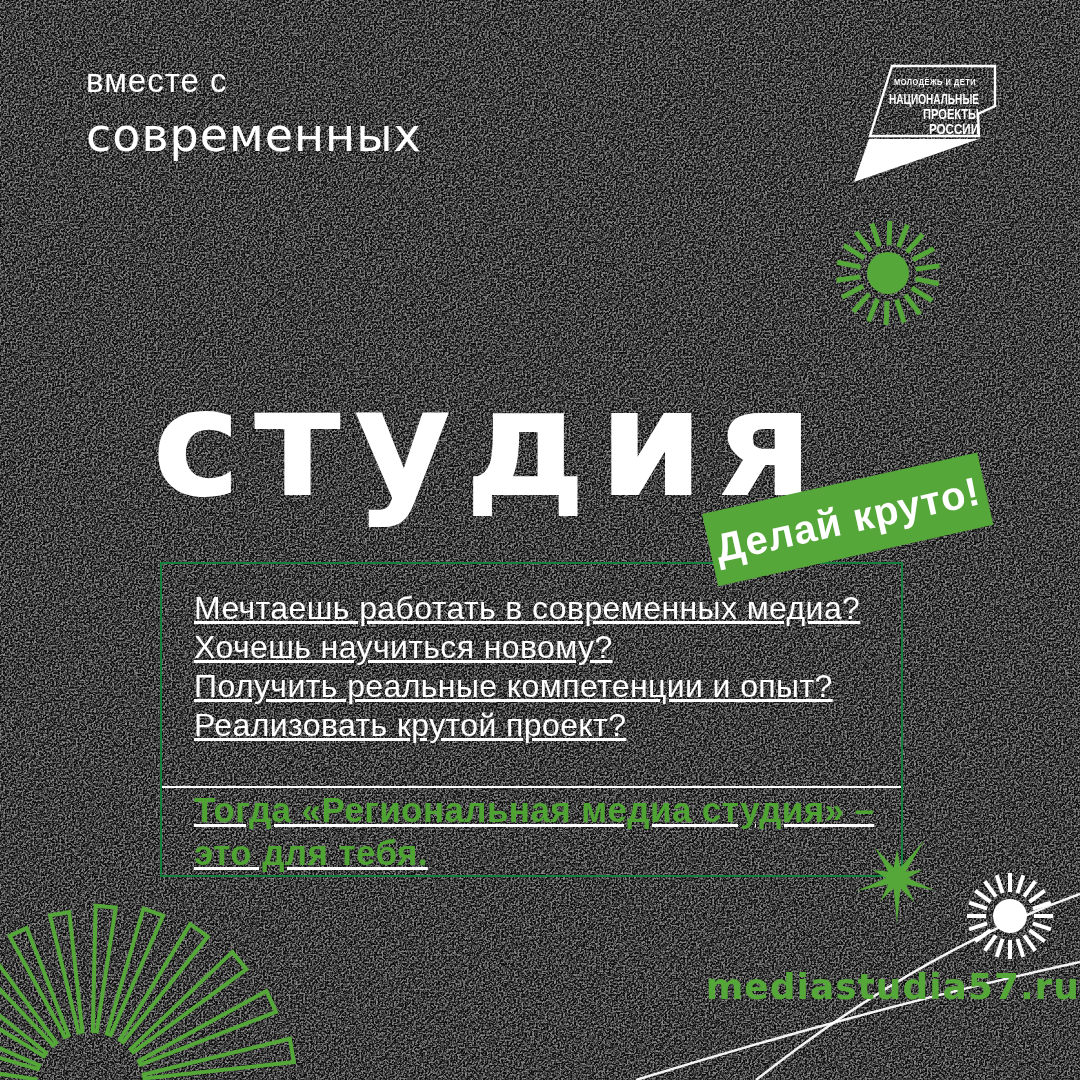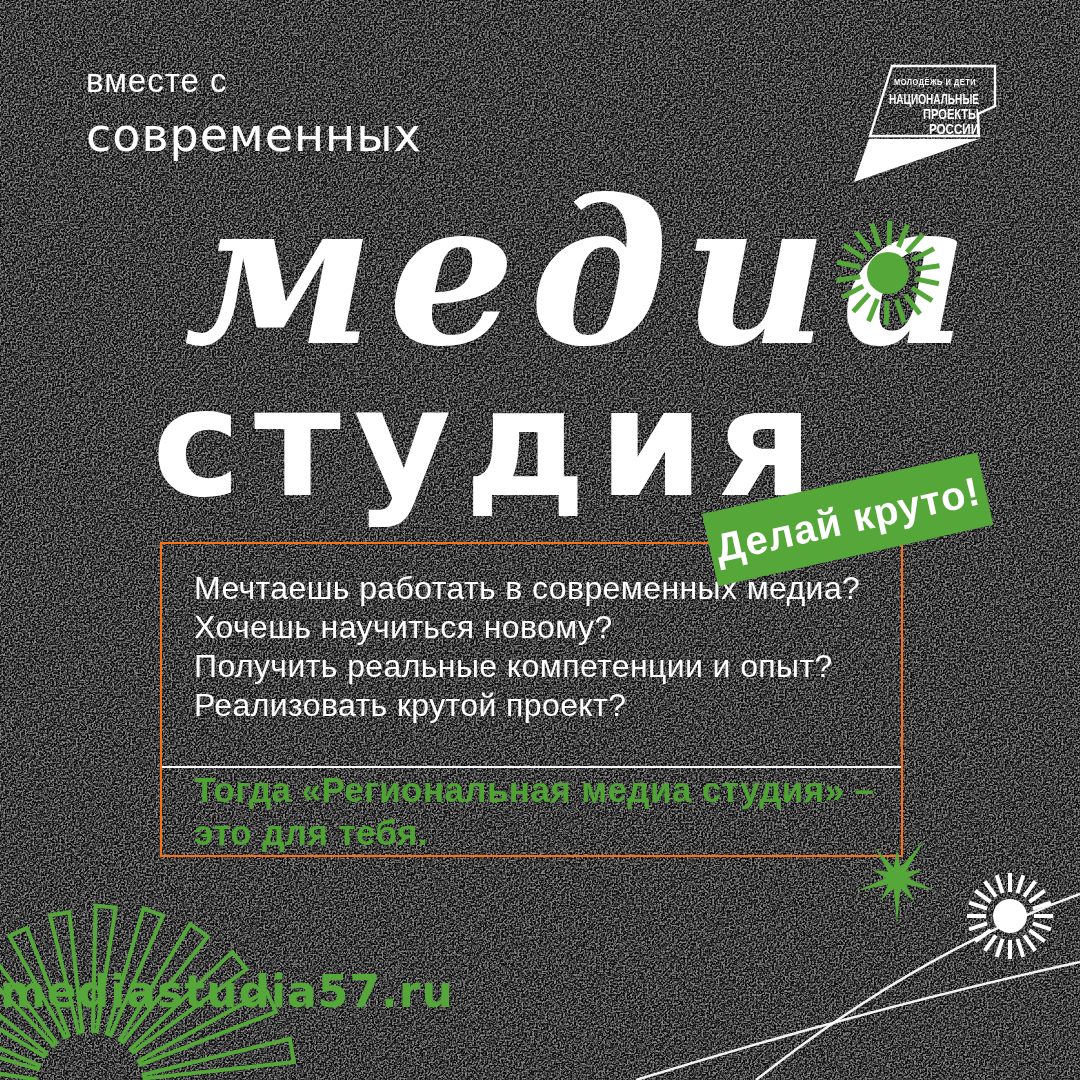--- a/index.html
+++ b/index.html
@@ -36,32 +36,32 @@
   
   .badge{
     position:absolute;left:702px;top:514px;width:282px;height:74px;z-index:6;
     background:#56a73a;transform:rotate(-12.6deg);transform-origin:0 0;
     display:flex;align-items:center;justify-content:center;
   }
   .badge span{font-size:40px;font-weight:bold;color:#fff;letter-spacing:1px;white-space:nowrap;}
 
   
   .info-box{
-    position:absolute;left:160px;top:542px;width:743px;height:315px;z-index:4;
-    border:2px solid #f97316;box-sizing:border-box;background:transparent;
+    position:absolute;left:160px;top:562px;width:743px;height:315px;z-index:4;
+    border:2px solid #15803d;box-sizing:border-box;background:transparent;text-decoration:underline;
   }
   .q-section{padding:25px 32px 0 32px;height:197px;box-sizing:content-box;}
   .q-line{font-size:32px;line-height:39px;color:#fff;letter-spacing:0.4px;white-space:nowrap;}
   .s-section{border-top:2px solid #fff;padding:0 32px 0 32px;}
   .s-line{font-size:35px;line-height:43px;font-weight:bold;color:#4ea332;letter-spacing:0.4px;white-space:nowrap;}
 
   
   .site-url{
-    position:absolute;left:0;top:966px;width:1080px;text-align:left;z-index:4;
-    font-size:44px;font-weight:bold;color:#56a73a;letter-spacing:1px;
+    position:absolute;left:0;top:966px;width:1080px;text-align:right;z-index:4;
+    font-size:36px;font-weight:bold;color:#56a73a;letter-spacing:1px;
     font-family:"DejaVu Sans",sans-serif;text-decoration:none;display:block;
   }
 </style>
 </head>
 <body>
 
 <div class="poster">
 
   <svg class="layer z0" viewBox="0 0 1080 1080">
     <filter id="grain" x="0" y="0" width="100%" height="100%">
@@ -98,21 +98,20 @@
 
   <svg class="np-logo" viewBox="0 0 170 150">
     <path d="M47,10 L150,10 L150,50 L133,58 L134,80 L25,80 Z" fill="none" stroke="#ffffff" stroke-width="2.4" stroke-linejoin="miter"></path>
     <path d="M24,83 L134,83 L9,126 Z" fill="#ffffff"></path>
     <text x="90" y="29" font-size="9" text-anchor="middle" letter-spacing="0.6" textLength="82" lengthAdjust="spacingAndGlyphs">МОЛОДЁЖЬ И ДЕТИ</text>
     <text x="134" y="48" font-size="14" text-anchor="end" textLength="90" lengthAdjust="spacingAndGlyphs">НАЦИОНАЛЬНЫЕ</text>
     <text x="134" y="63" font-size="14" text-anchor="end" textLength="56" lengthAdjust="spacingAndGlyphs">ПРОЕКТЫ</text>
     <text x="134" y="78" font-size="14" text-anchor="end" textLength="50" lengthAdjust="spacingAndGlyphs">РОССИИ</text>
   </svg>
 
-  <div class="title-line1">медиа</div>
   <div class="title-line2">студия</div>
 
   <div class="badge">
     <span>Делай круто!</span>
   </div>
 
   <div class="info-box">
     <div class="q-section">
       <div class="q-line">Мечтаешь работать в современных медиа?</div>
       <div class="q-line">Хочешь научиться новому?</div>

